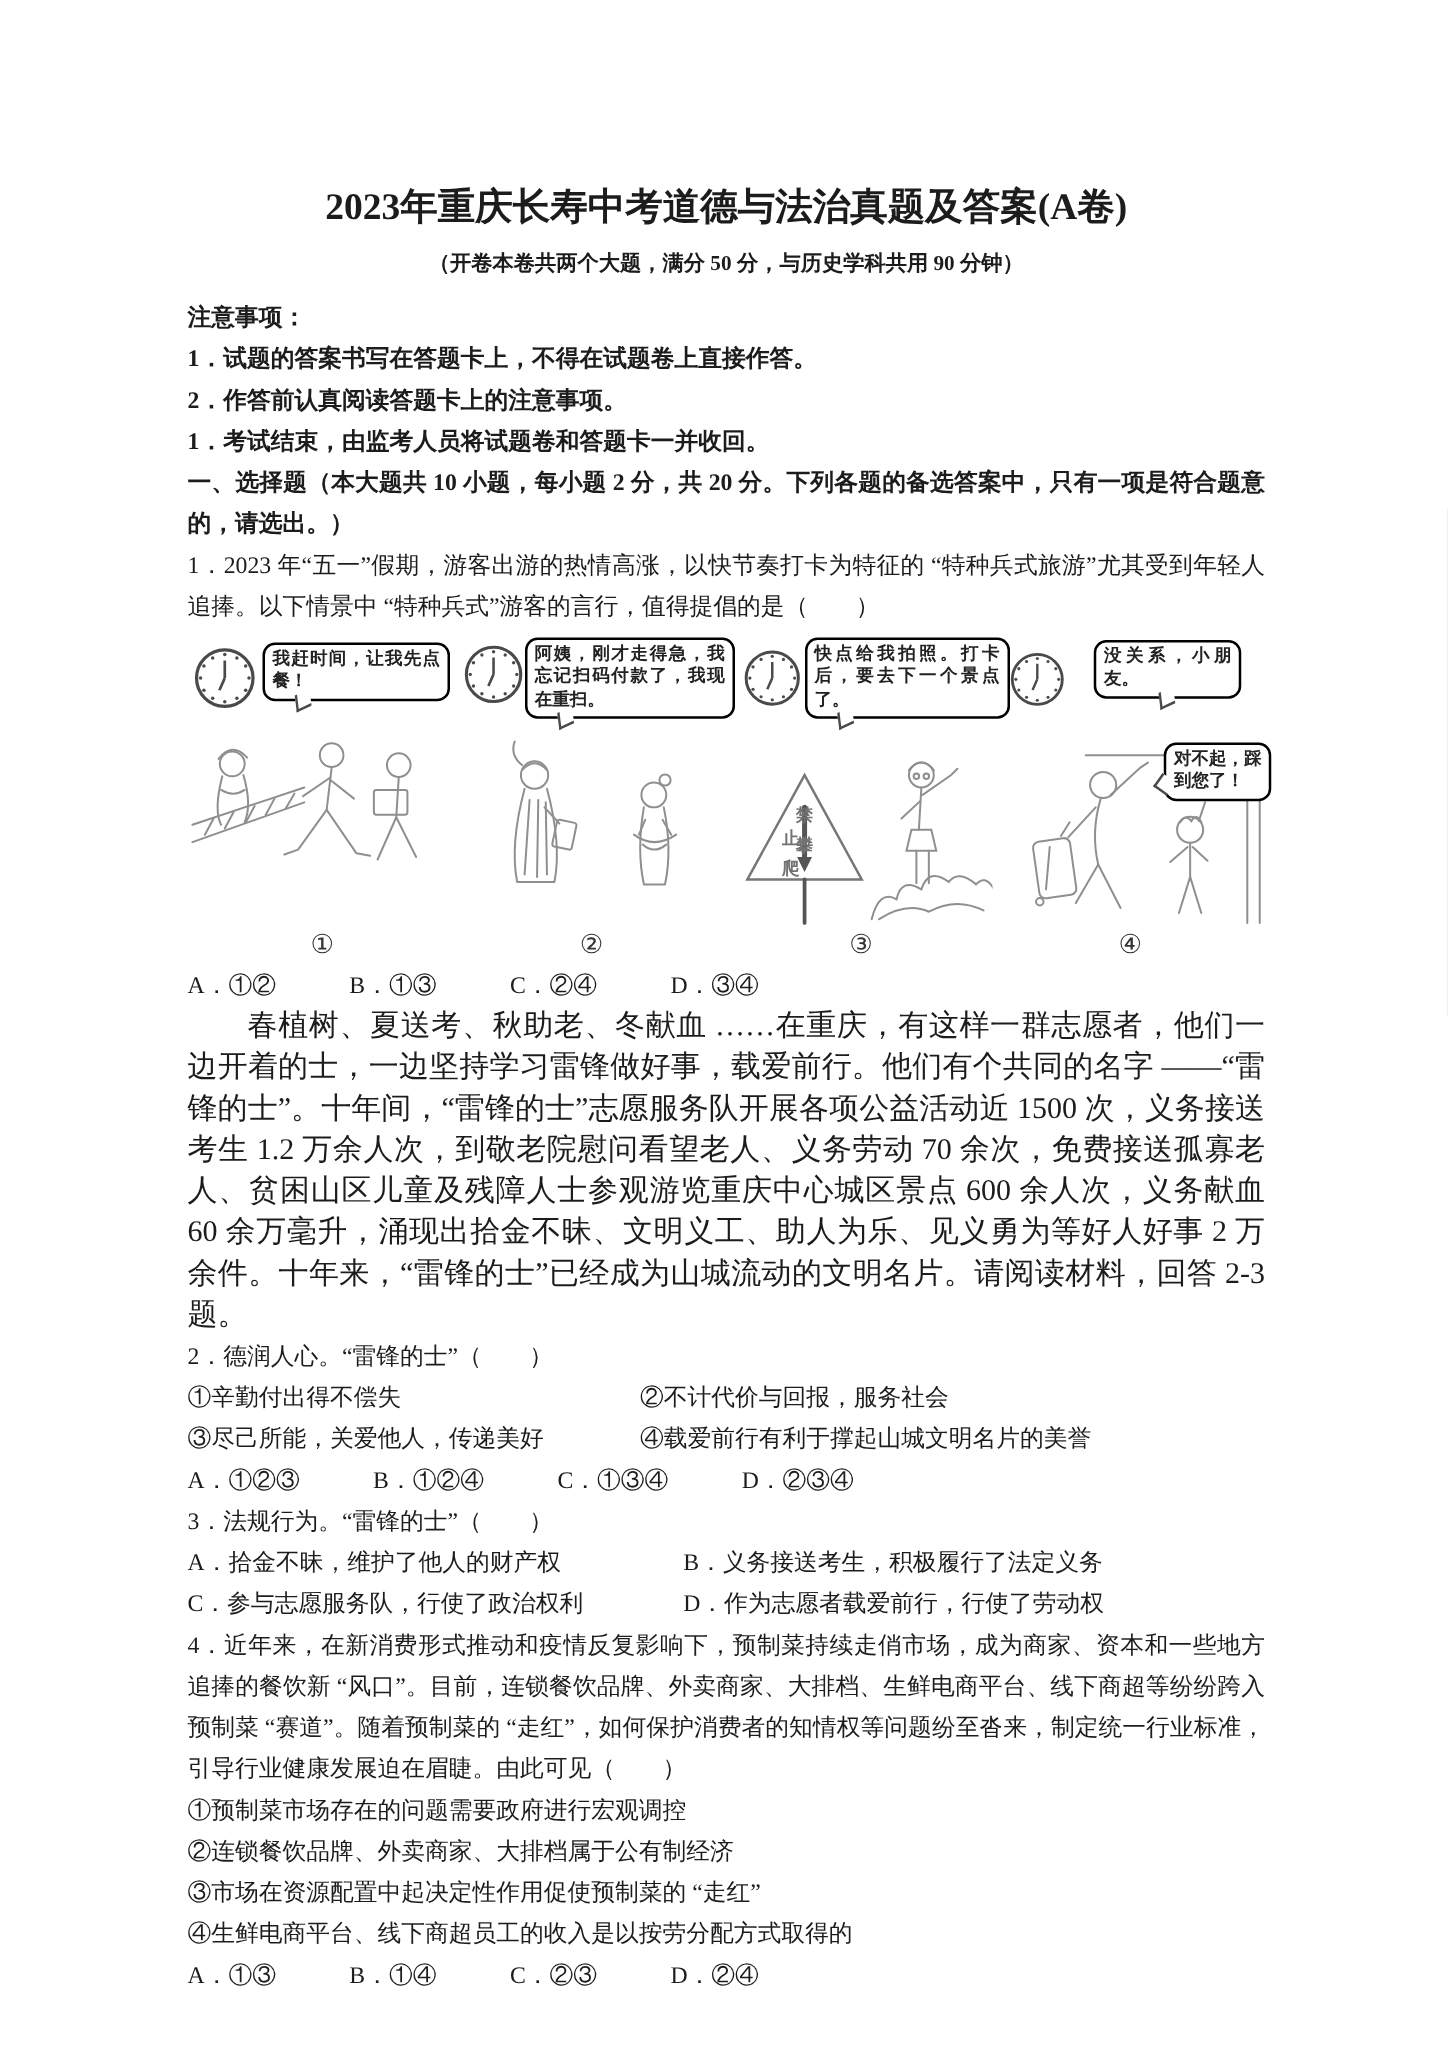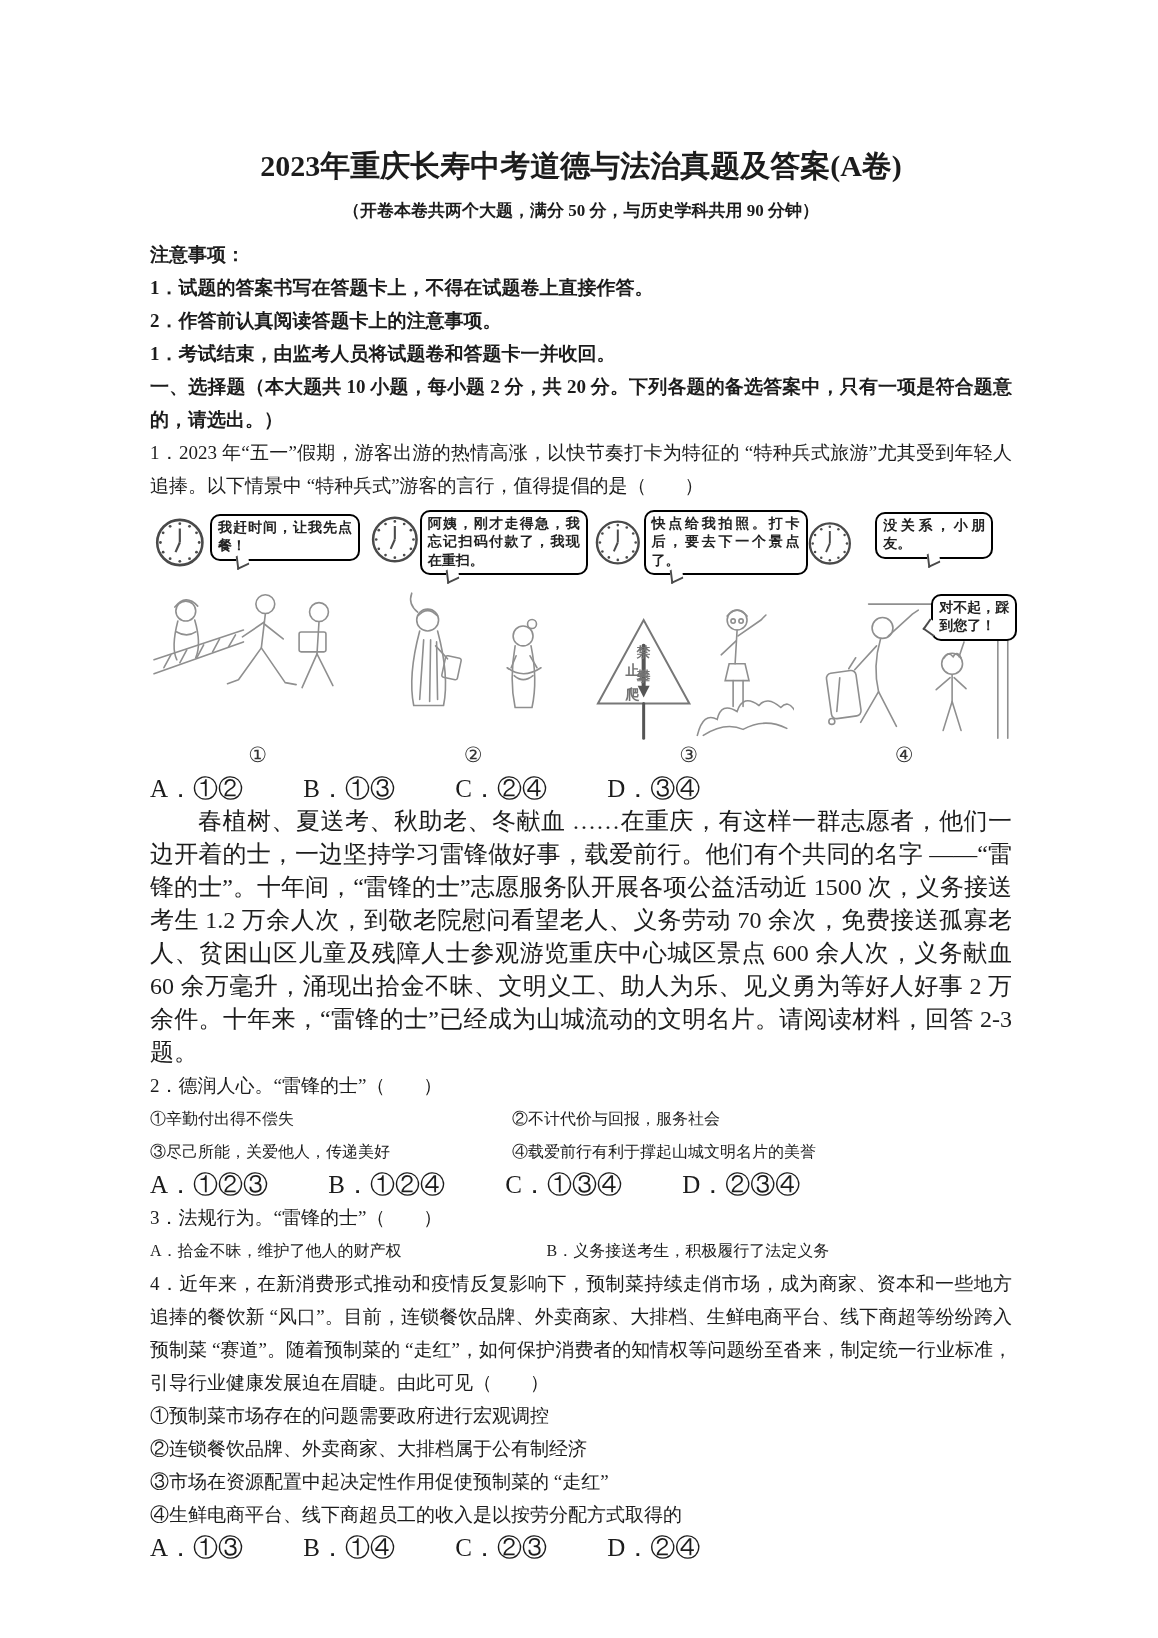--- a/index.html
+++ b/index.html
@@ -7,24 +7,24 @@
     position:relative;width:1158px;height:1638px;margin:0 auto;background:#ffffff;
     box-sizing:border-box;padding:128px 146px 0 150px;overflow:hidden;
     font-family:"Liberation Serif","DejaVu Serif",serif;color:#1c1c1c;
   }
   .title{font-size:30px;font-weight:bold;text-align:center;line-height:44px;margin:16px 0 10px 0;}
   .subtitle{font-size:17px;font-weight:bold;text-align:center;line-height:26px;margin-bottom:14px;}
   .line{font-size:19px;line-height:33px;}
   .b{font-weight:bold;}
   .just{text-align:justify;}
   .passage{font-size:24px;line-height:33px;text-align:justify;text-indent:2em;}
-  .opts{font-size:25px;line-height:33px;}
+  .opts{font-size:19px;line-height:33px;}
   .opts span{margin-right:54px;}
   .opts span:last-child{margin-right:0;}
-  .cols2{display:grid;grid-template-columns:42% 1fr;font-size:16px;line-height:33px;}
+  .cols2{display:grid;grid-template-columns:42% 1fr;font-size:19px;line-height:33px;}
   .cols2.wideleft{grid-template-columns:46% 1fr;}
 
   
   .comic{display:flex;gap:9px;margin:6px 0 0 0;height:232px;}
   .panel{position:relative;flex:1 1 0;height:232px;}
   .panel svg.art{position:absolute;left:0;top:0;width:100%;height:100%;}
   .bubble{
     position:absolute;background:#fff;border:2px solid #000000;border-radius:10px;
     padding:3px 6px;font-size:14px;font-weight:600;line-height:1.32;color:#222;
     text-align:justify;z-index:2;
@@ -218,20 +218,24 @@
     <span>B．①②④</span>
     <span>C．①③④</span>
     <span>D．②③④</span>
   </div>
 
   <div class="line">3．法规行为。“雷锋的士”（　　）</div>
   <div class="cols2 wideleft">
     <span>A．拾金不昧，维护了他人的财产权</span>
     <span>B．义务接送考生，积极履行了法定义务</span>
   </div>
+  <div class="cols2 wideleft">
+    <span>C．参与志愿服务队，行使了政治权利</span>
+    <span>D．作为志愿者载爱前行，行使了劳动权</span>
+  </div>
 
   <div class="line just">4．近年来，在新消费形式推动和疫情反复影响下，预制菜持续走俏市场，成为商家、资本和一些地方追捧的餐饮新 “风口”。目前，连锁餐饮品牌、外卖商家、大排档、生鲜电商平台、线下商超等纷纷跨入预制菜 “赛道”。随着预制菜的 “走红”，如何保护消费者的知情权等问题纷至沓来，制定统一行业标准，引导行业健康发展迫在眉睫。由此可见（　　）</div>
   <div class="line">①预制菜市场存在的问题需要政府进行宏观调控</div>
   <div class="line">②连锁餐饮品牌、外卖商家、大排档属于公有制经济</div>
   <div class="line">③市场在资源配置中起决定性作用促使预制菜的 “走红”</div>
   <div class="line">④生鲜电商平台、线下商超员工的收入是以按劳分配方式取得的</div>
   <div class="opts">
     <span>A．①③</span>
     <span>B．①④</span>
     <span>C．②③</span>

